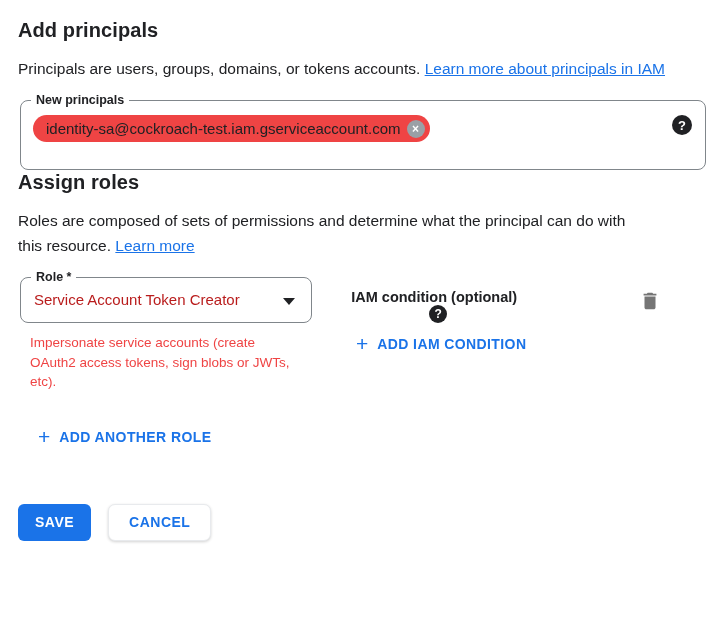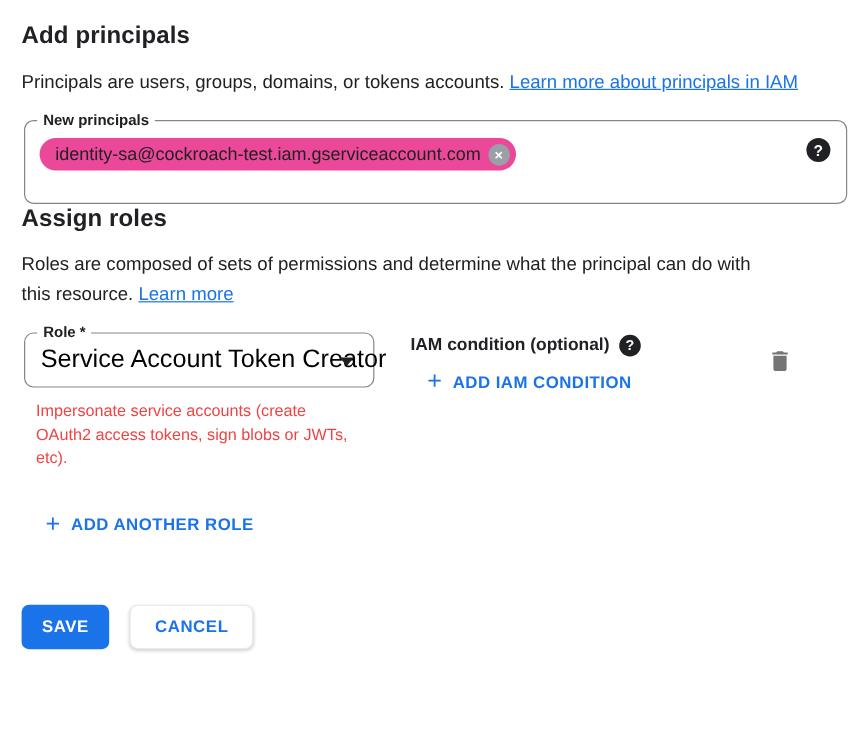--- a/index.html
+++ b/index.html
@@ -38,21 +38,21 @@
     line-height:17px; white-space:nowrap;
   }
 
   .principals-field {
     margin-top:19px; margin-left:2px;
     width:686px; height:70px;
   }
   .chip {
     display:inline-flex; align-items:center;
     margin:14px 0 0 12px;
-    background:#ec4899;
+    background:#ef4444;
     border-radius:14px;
     height:27px; padding:0 5px 0 13px;
     font-size:15px; color:#202124;
     max-width:560px;
   }
   .chip .chip-label { white-space:nowrap; }
   .chip-remove {
     width:18px; height:18px; margin-left:6px;
     border:none; border-radius:50%;
     background:#9aa0a6; color:#ffffff;
@@ -69,41 +69,42 @@
   .help-circle.sm { width:18px; height:18px; font-size:12px; margin-left:8px; }
 
   .roles-heading { margin-top:42px; }
 
   .role-row { display:flex; align-items:flex-start; margin-top:19px; }
   .role-col { width:300px; flex:0 0 auto; margin-left:2px; }
   .role-select {
     width:292px; height:46px; cursor:pointer;
   }
   .role-select .role-value {
-    font-size:21px; color:#000000; line-height:44px;
+    font-size:15px; color:#b91c1c; line-height:44px;
     padding-left:13px; white-space:nowrap;
   }
   .dropdown-arrow {
     position:absolute; right:16px; top:20px;
     width:0; height:0;
     border-left:6px solid transparent;
     border-right:6px solid transparent;
     border-top:7px solid #202124;
   }
   .role-helper {
     margin:10px 0 0 0; padding-left:10px;
     width:282px;
     font-size:13.5px; line-height:19.5px; color:#ef4444;
   }
 
   .condition-col { margin-left:22px; }
   .condition-label-row {
     display:flex; align-items:center;
     font-size:14.5px; font-weight:bold; color:#202124;
-    margin-top:2px;
+    margin-top:12px;
+    flex-direction:column;
   }
   .text-button {
     display:inline-flex; align-items:center;
     border:none; background:transparent; cursor:pointer;
     color:#1a73e8; font-family:"Liberation Sans", sans-serif;
     font-size:14px; font-weight:bold; letter-spacing:0.4px;
     padding:0;
   }
   .text-button .plus-icon {
     font-size:21px; font-weight:normal; line-height:18px;

